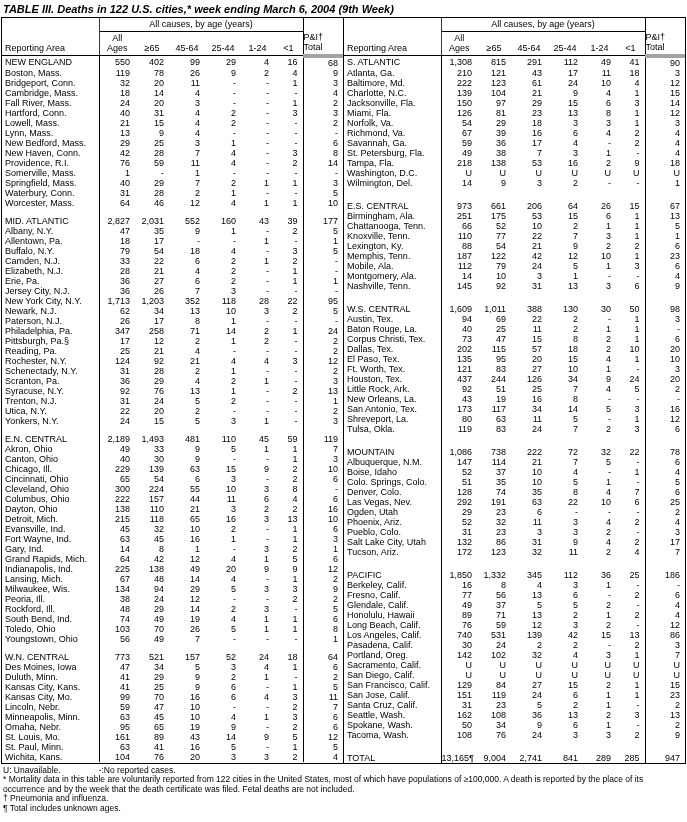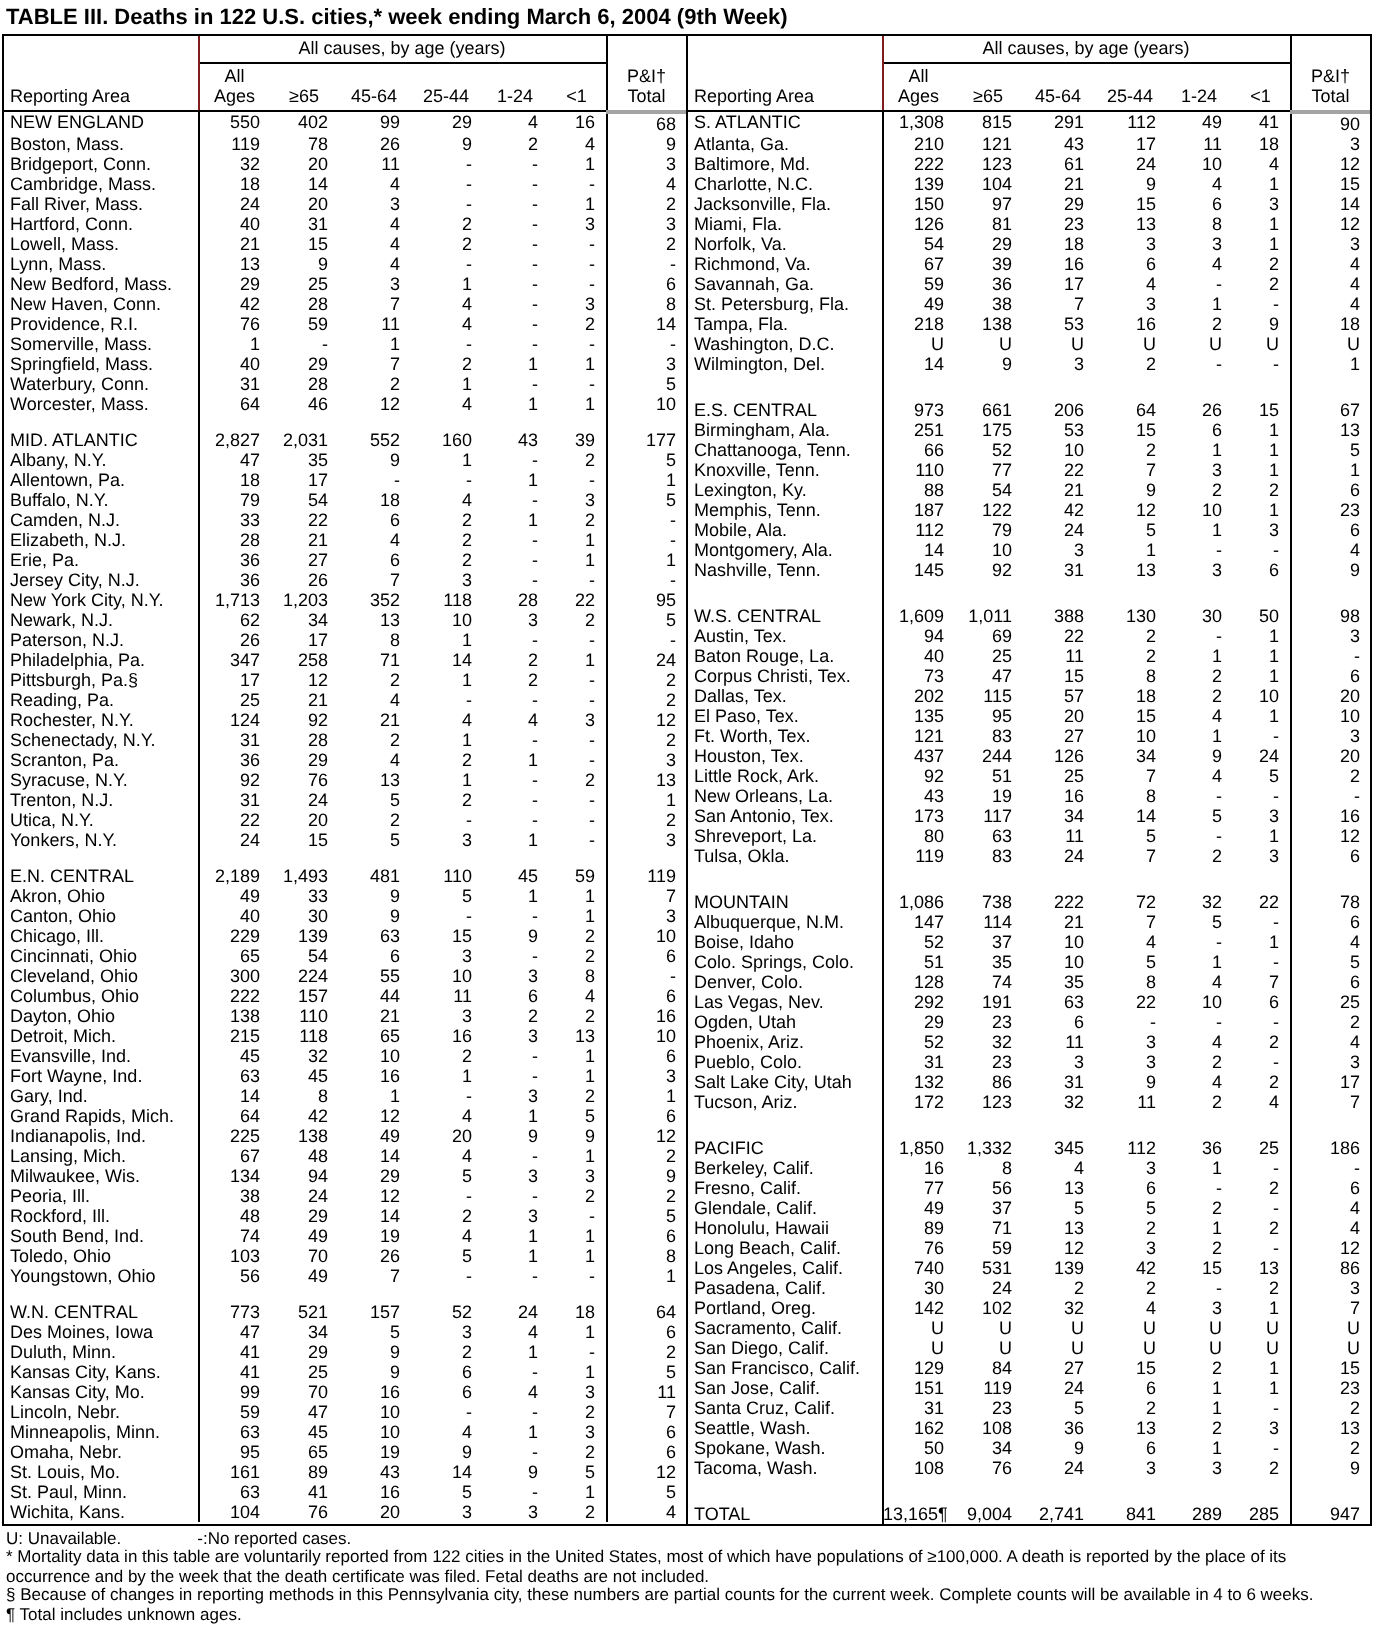--- a/index.html
+++ b/index.html
@@ -2,34 +2,34 @@
 <html><head>
 <meta charset="utf-8">
 <style>
   * { box-sizing: border-box; }
   html, body { margin: 0; padding: 0; background: #fff; }
   body {
     width: 687px; height: 822px; overflow: hidden;
     font-family: "Liberation Sans", sans-serif; color: #000;
   }
   .page { padding: 3px 1px 0 1px; }
-  .title { font-size: 11px; font-weight: bold; padding: 0 0 2px 2px; white-space: nowrap; }
+  .title { font-size: 11px; font-weight: bold; padding: 0 0 2px 2px; white-space: nowrap; font-style: italic; }
 
   .table-wrap { display: flex; align-items: stretch; border: 1px solid #000; width: 685px; }
   .divider { width: 1px; background: #000; flex: none; }
 
   table.half { border-collapse: collapse; table-layout: fixed; width: 341px; flex: none;
                font-size: 9px; align-self: flex-start; }
   th, td { padding: 0; font-weight: normal; }
 
   .area-h { vertical-align: bottom; text-align: left; padding: 0 0 2px 3px;
             border-right: 1px solid #7f1d1d; border-bottom: 1px solid #000; }
   .group-h { border-bottom: 1px solid #000; height: 13px; line-height: 13px; }
-  .pni-h { vertical-align: bottom; text-align: center; border-left: 1px solid #000;
-           border-bottom: 2px solid #a3a3a3; padding-bottom: 2px; line-height: 10px; white-space: pre-line; }
+  .pni-h { vertical-align: bottom; text-align: left; border-left: 1px solid #000;
+           border-bottom: 4px solid #a3a3a3; padding-bottom: 2px; line-height: 10px; white-space: pre-line; }
   .col-h { text-align: center; vertical-align: bottom; padding: 1px 1px 2px 1px;
            line-height: 10px; height: 23px; border-bottom: 1px solid #000; white-space: pre-line; }
 
   td.area { height: 10px; line-height: 10px; white-space: nowrap; overflow: hidden;
             padding-left: 3px; border-right: 1px solid #000; }
   td.num { text-align: right; padding-right: 5px; height: 10px; line-height: 10px;
            white-space: nowrap; overflow: hidden; }
   td.pni { border-left: 1px solid #000; }
   tr.spacer td { height: 8px; line-height: 8px; }
   table.right tr.spacer td { height: 13px; line-height: 13px; }
@@ -1512,16 +1512,16 @@
         </tbody>
     </table>
 
   </div>
 
   <div class="footnotes">
     <div class="fn-line">
       <span>U: Unavailable.</span><span class="fn-dash">-:No reported cases.</span>
     </div>
     <div class="fn-line">* Mortality data in this table are voluntarily reported from 122 cities in the United States, most of which have populations of ≥100,000. A death is reported by the place of its occurrence and by the week that the death certificate was filed. Fetal deaths are not included.</div>
-    <div class="fn-line">§ Because of changes in reporting methods in this Pennsylvania city, these numbers are partial counts for the current week. Complete counts will be available in 4 to 6 weeks.</div>
+    <div class="fn-line">† Pneumonia and influenza.</div>
     <div class="fn-line">¶ Total includes unknown ages.</div>
   </div>
 </div>
 
 </body></html>

